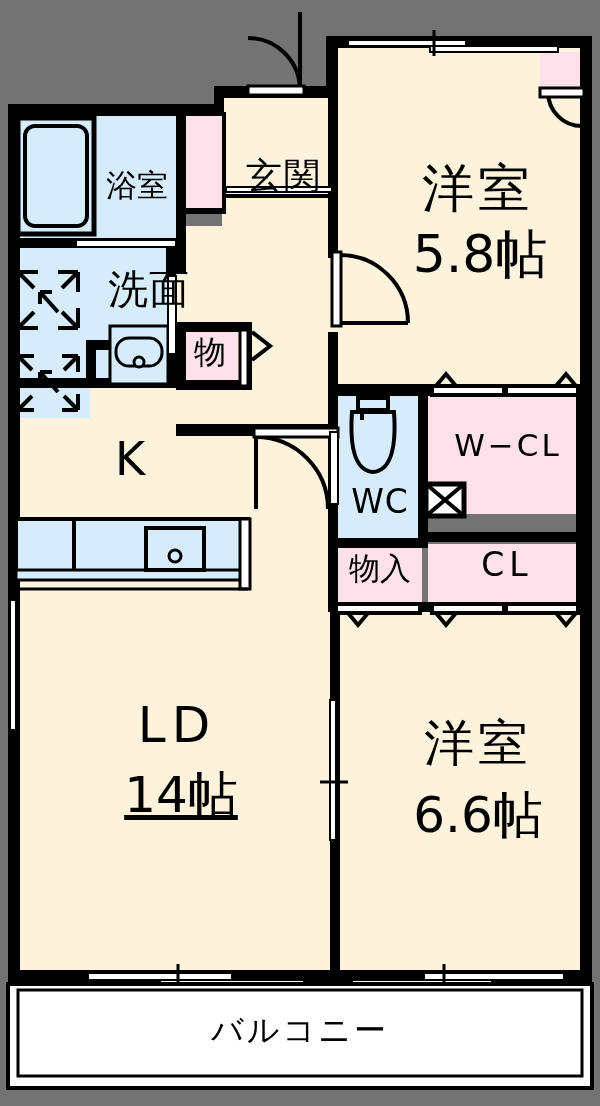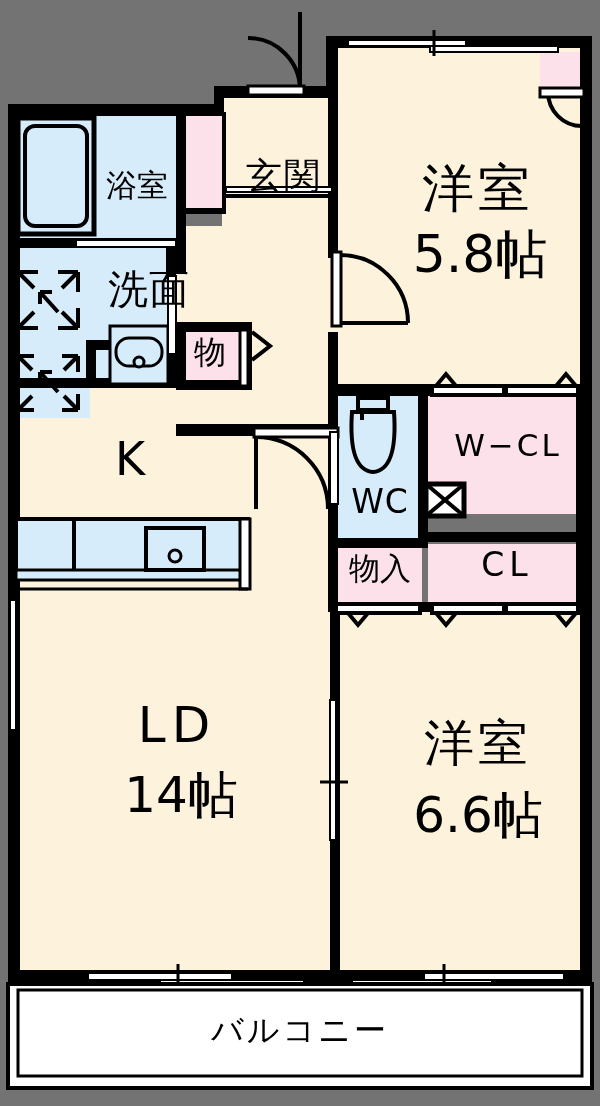--- a/index.html
+++ b/index.html
@@ -290,20 +290,20 @@
 
   <div class="lbl" style="left:340px;top:485px;width:80px;font-size:33px;letter-spacing:1px;">WC</div>
 
   <div class="lbl" style="left:438px;top:430px;width:140px;font-size:31px;letter-spacing:3px;">W−CL</div>
 
   <div class="lbl" style="left:336px;top:553px;width:88px;font-size:31px;">物入</div>
 
   <div class="lbl" style="left:452px;top:548px;width:110px;font-size:33px;letter-spacing:5px;">CL</div>
 
   <div class="lbl" style="left:112px;top:700px;width:130px;font-size:50px;letter-spacing:6px;">LD</div>
-  <div class="lbl" style="left:106px;top:770px;width:150px;font-size:50px;">14帖</div>
+  <div class="lbl" style="left:106px;top:770px;width:150px;font-size:50px;text-decoration:underline;">14帖</div>
 
   <div class="lbl" style="left:408px;top:718px;width:140px;font-size:50px;letter-spacing:4px;">洋室</div>
   <div class="lbl" style="left:388px;top:790px;width:180px;font-size:50px;">6.6帖</div>
 
   <div class="lbl" style="left:150px;top:1014px;width:300px;font-size:32px;letter-spacing:3px;">バルコニー</div>
 
 </div>
 
 </body></html>

